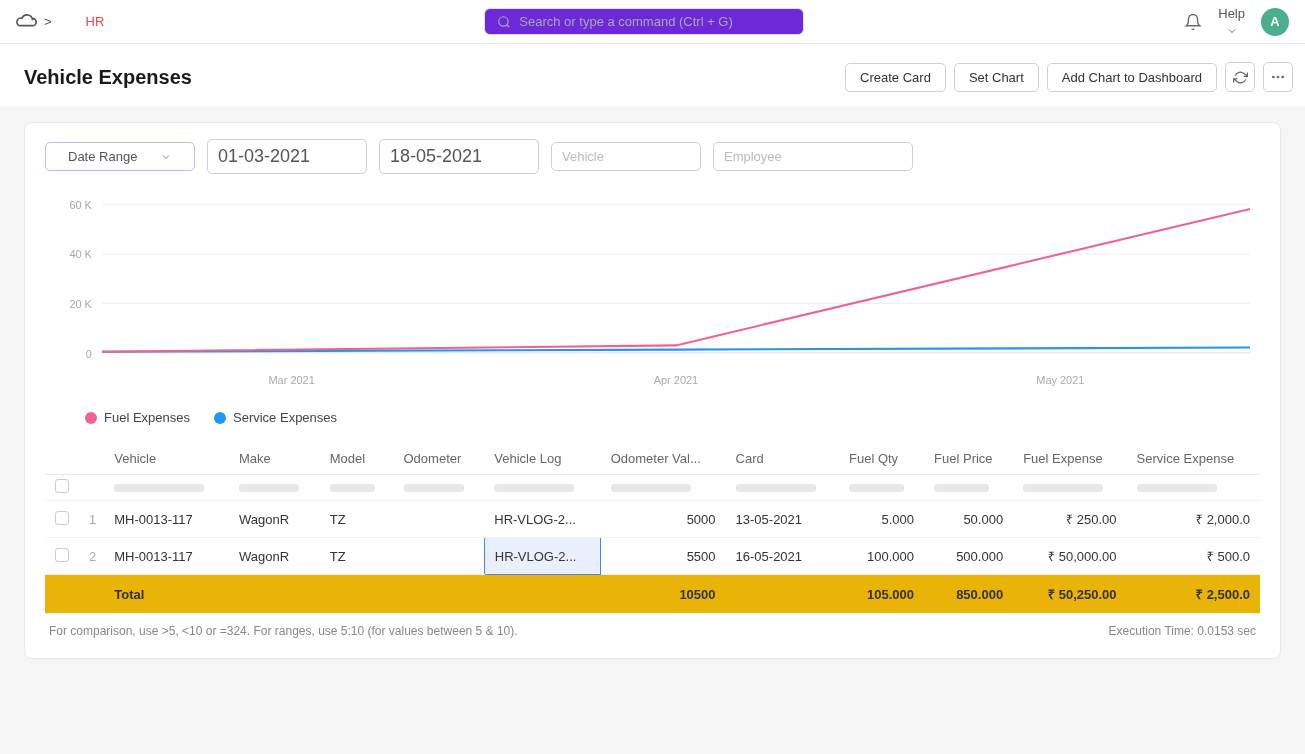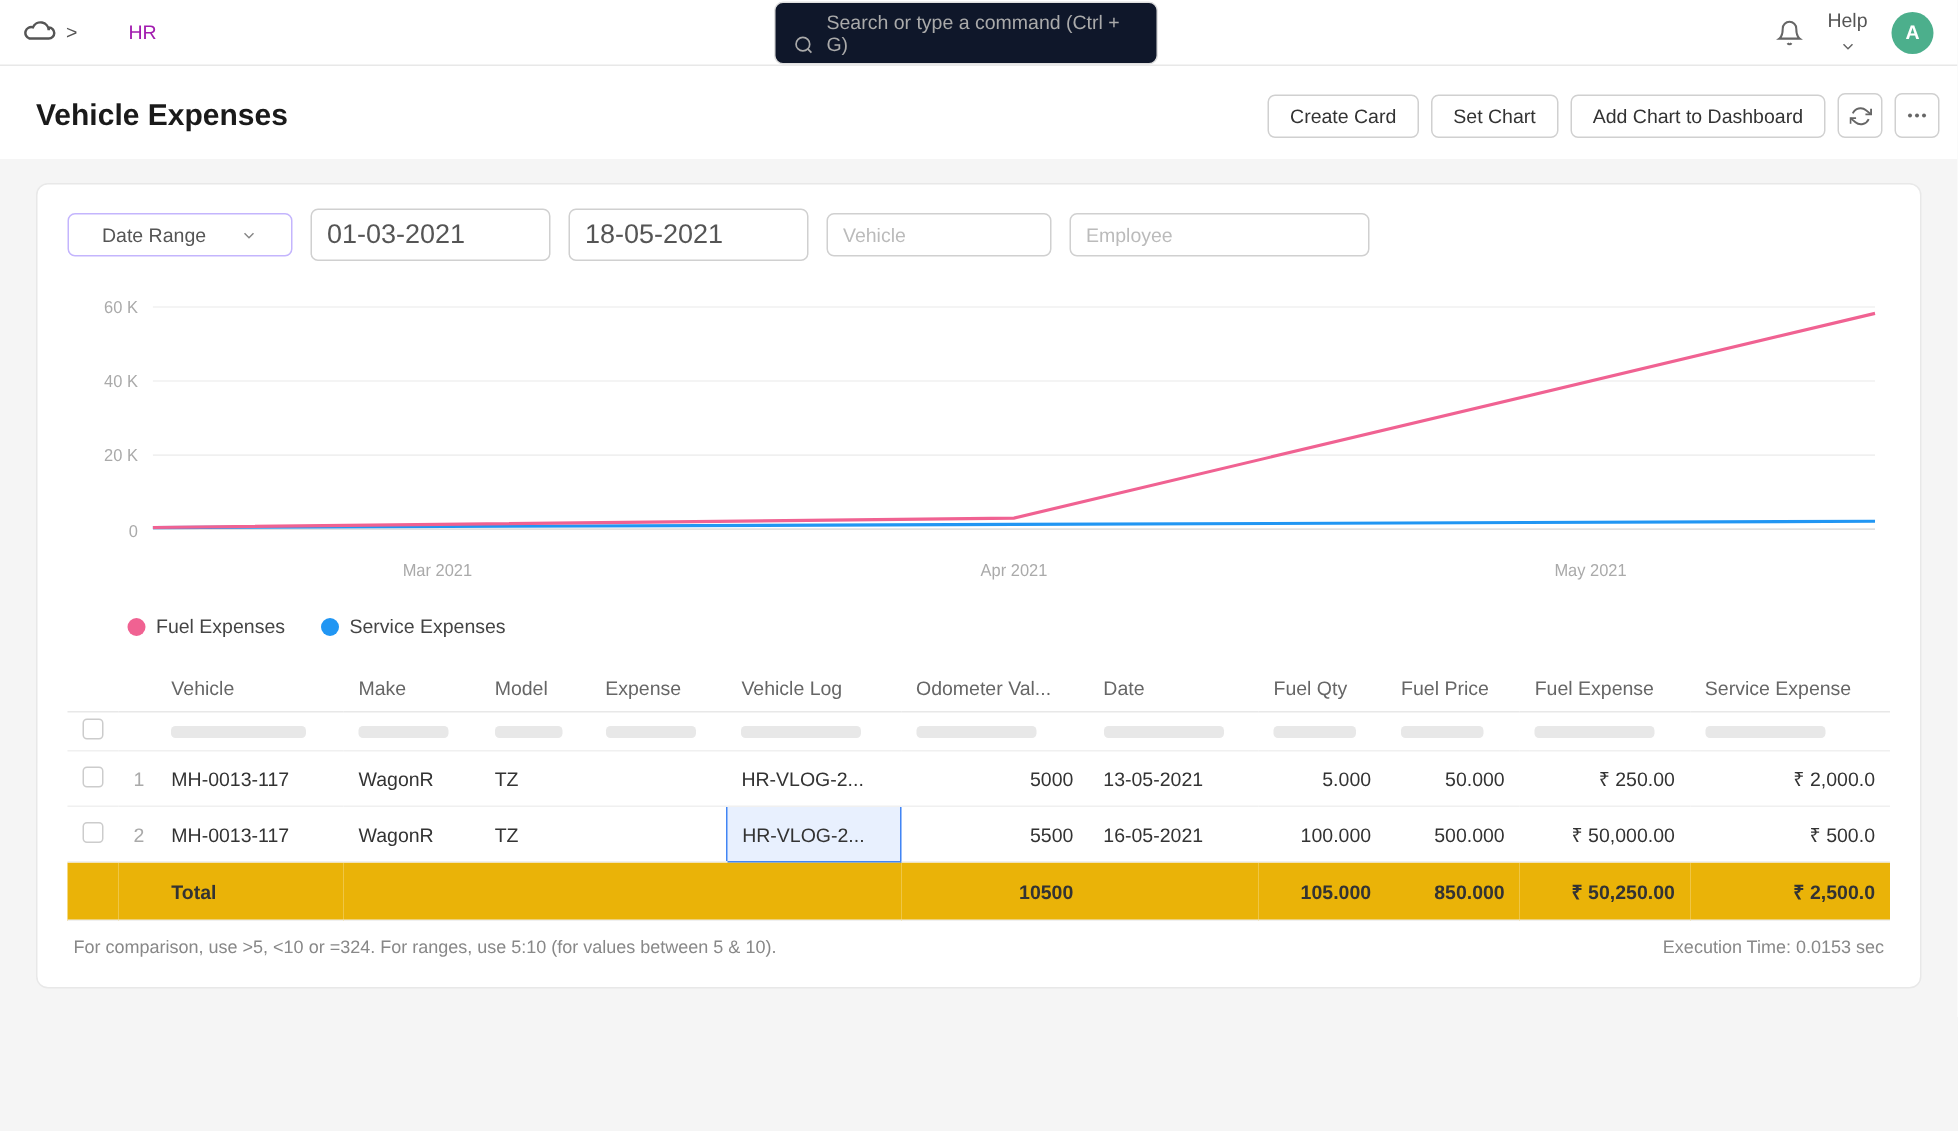--- a/index.html
+++ b/index.html
@@ -8,24 +8,24 @@
     
     .topnav {
       display: flex; align-items: center; justify-content: space-between;
       background: #fff; border-bottom: 1px solid #e8e8e8;
       padding: 0 16px; height: 44px;
     }
     .topnav-left { display: flex; align-items: center; gap: 6px; }
     .topnav-logo { width: 22px; height: 22px; }
     .topnav-breadcrumb { display: flex; align-items: center; gap: 6px; font-size: 13px; color: #555; }
     .topnav-search {
-      display: flex; align-items: flex-end; gap: 8px;
+      display: flex; align-items: center; gap: 8px;
       border: 1px solid #e0e0e0; border-radius: 6px;
-      padding: 5px 12px; font-size: 13px; color: #888; background: #0f172a;
-      width: 256px;
+      padding: 5px 12px; font-size: 13px; color: #888; background: #6d28d9;
+      width: 320px;
     }
     .topnav-right { display: flex; align-items: center; gap: 16px; }
     .topnav-help { display: flex; align-items: center; gap: 4px; font-size: 13px; color: #555; flex-direction: column; }
     .topnav-avatar {
       width: 28px; height: 28px; border-radius: 50%;
       background: #4caf8c; color: #fff; font-size: 13px; font-weight: 600;
       display: flex; align-items: center; justify-content: center;
     }
 
     
@@ -106,21 +106,21 @@
 </head>
 <body>
 
 <div class="topnav">
   <div class="topnav-left">
     <svg class="topnav-logo" viewBox="0 0 24 24" fill="none" stroke="#555" stroke-width="1.8">
       <path d="M18 10a6 6 0 00-11.5-2.1A4 4 0 104 16h14a4 4 0 000-8z"></path>
     </svg>
     <div class="topnav-breadcrumb">
       <span>&gt;</span>
-      <span style="color:#a21caf;cursor:pointer;padding-left:28px;">HR</span>
+      <span style="color:#ef4444;cursor:pointer;padding-left:28px;">HR</span>
     </div>
   </div>
   <div class="topnav-search">
     <svg width="14" height="14" viewBox="0 0 24 24" fill="none" stroke="#aaa" stroke-width="2">
       <circle cx="11" cy="11" r="8"></circle>
         <path d="M21 21l-4.35-4.35"></path>
     </svg>
     <span style="color:#aaa;">Search or type a command (Ctrl + G)</span>
   </div>
   <div class="topnav-right">
@@ -224,24 +224,24 @@
 
     <div class="table-section">
       <table>
         <thead>
           <tr>
             <th style="width:32px;"></th>
             <th style="width:24px;"></th>
             <th>Vehicle</th>
             <th>Make</th>
             <th>Model</th>
-            <th>Expense</th>
+            <th>Odometer</th>
             <th>Vehicle Log</th>
             <th>Odometer Val...</th>
-            <th>Date</th>
+            <th>Card</th>
             <th>Fuel Qty</th>
             <th>Fuel Price</th>
             <th>Fuel Expense</th>
             <th>Service Expense</th>
           </tr>
         </thead>
         <tbody>
 
           <tr class="filter-row">
             <td><span class="cb"></span></td>

